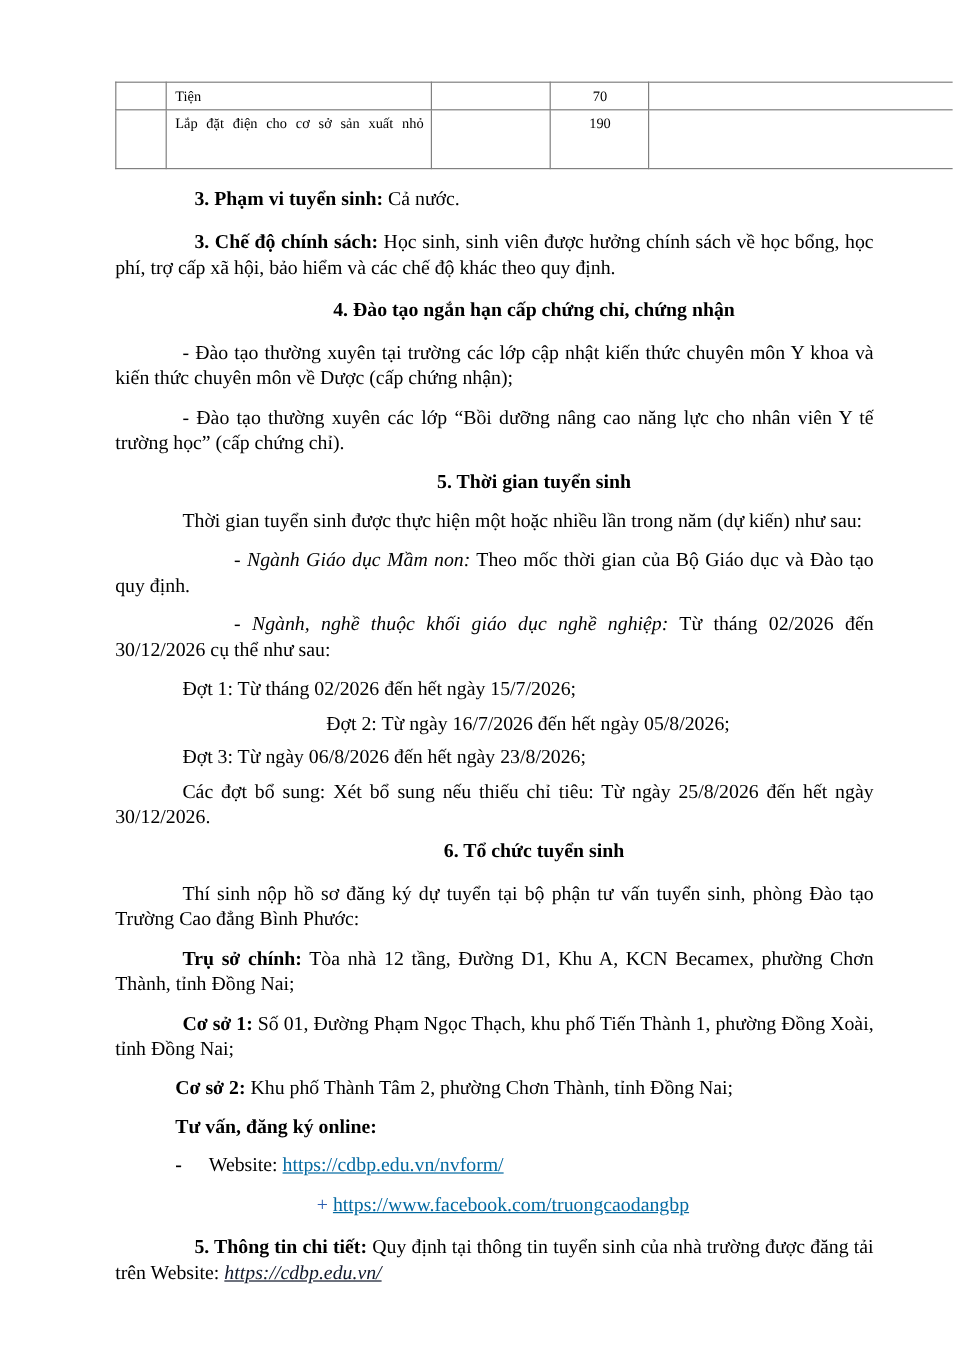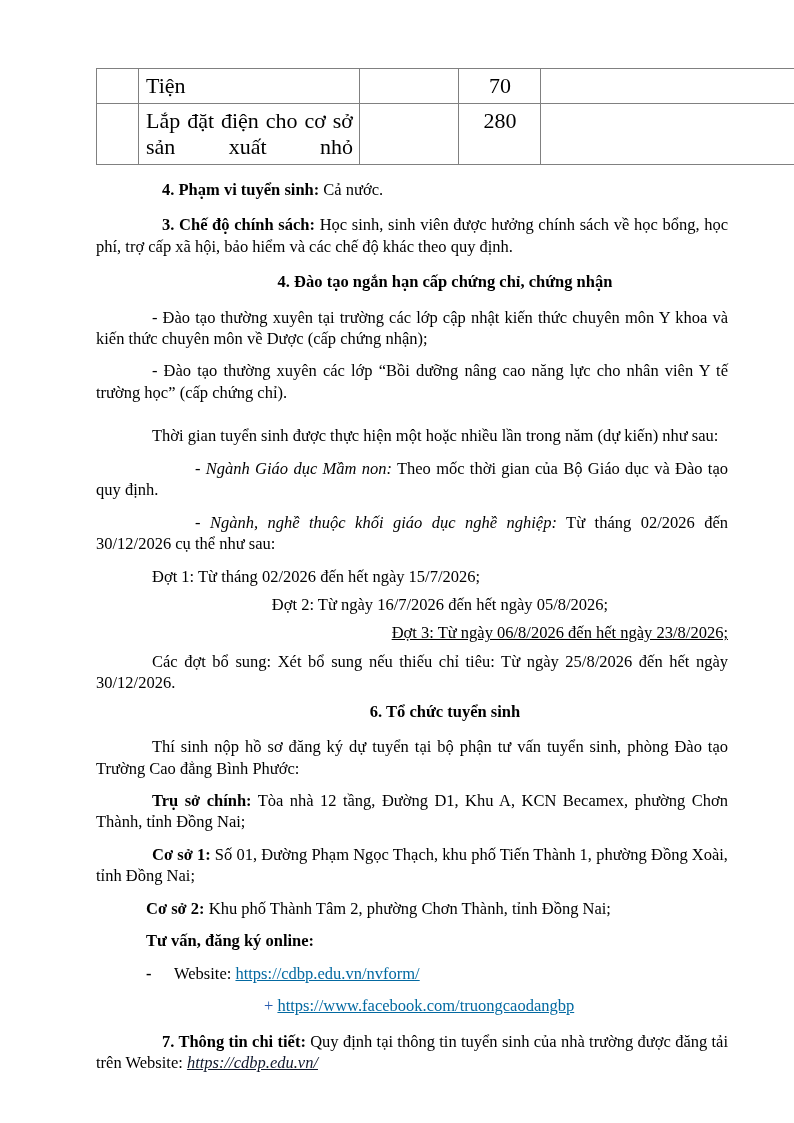--- a/index.html
+++ b/index.html
@@ -29,21 +29,21 @@
   table.spec-table {
     border-collapse: collapse;
     width: 632px;
     table-layout: fixed;
     margin: 0 0 0 0;
   }
   table.spec-table td {
     border: 1px solid #808080;
     padding: 4px 6px 4px 7px;
     vertical-align: top;
-    font-size: 22px;
+    font-size: 12px;
     line-height: 1.18;
     margin-left: 16px;
   }
   td.c-idx   { width: 28px;  }
   td.c-name  { width: 207px; text-align: justify; text-align-last: justify; }
   td.c-name.single { text-align: left; text-align-last: left; }
   td.c-mid   { width: 85px;  }
   td.c-qty   { width: 68px;  text-align: center; }
   td.c-note  { width: 244px; }
   td.tall    { height: 40px; }
@@ -113,68 +113,69 @@
           <td class="c-idx"></td>
           <td class="c-name single">Tiện</td>
           <td class="c-mid"></td>
           <td class="c-qty">70</td>
           <td class="c-note"></td>
         </tr>
         <tr>
           <td class="c-idx tall"></td>
           <td class="c-name tall">Lắp đặt điện cho cơ sở sản xuất nhỏ</td>
           <td class="c-mid tall"></td>
-          <td class="c-qty tall qty-bottom">280</td>
+          <td class="c-qty tall qty-bottom">190</td>
           <td class="c-note tall"></td>
         </tr>
       </tbody>
     </table>
 
     <div class="gap-md"></div>
 
-    <p class="ind-head"><b>4. Phạm vi tuyển sinh:</b><span> Cả nước.</span></p>
+    <p class="ind-head"><b>3. Phạm vi tuyển sinh:</b><span> Cả nước.</span></p>
 
     <div class="gap-md"></div>
 
     <p class="ind-head"><b>3. Chế độ chính sách:</b><span> Học sinh, sinh viên được hưởng chính sách về học bổng, học phí, trợ cấp xã hội, bảo hiểm và các chế độ khác theo quy định.</span></p>
 
     <div class="gap-md"></div>
 
     <p class="heading">4. Đào tạo ngắn hạn cấp chứng chỉ, chứng nhận</p>
 
     <div class="gap-md"></div>
 
     <p class="ind-1">- Đào tạo thường xuyên tại trường các lớp cập nhật kiến thức chuyên môn Y khoa và kiến thức chuyên môn về Dược (cấp chứng nhận);</p>
 
     <div class="gap-sm"></div>
 
     <p class="ind-1">- Đào tạo thường xuyên các lớp “Bồi dưỡng nâng cao năng lực cho nhân viên Y tế trường học” (cấp chứng chỉ).</p>
 
     <div class="gap-sm"></div>
 
+    <p class="heading">5. Thời gian tuyển sinh</p>
 
     <div class="gap-sm"></div>
 
     <p class="ind-1">Thời gian tuyển sinh được thực hiện một hoặc nhiều lần trong năm (dự kiến) như sau:</p>
 
     <div class="gap-sm"></div>
 
     <p class="ind-1"><i>- Ngành Giáo dục Mầm non:</i><span> Theo mốc thời gian của Bộ Giáo dục và Đào tạo quy định.</span></p>
 
     <div class="gap-sm"></div>
 
     <p class="ind-1"><i>- Ngành, nghề thuộc khối giáo dục nghề nghiệp:</i><span> Từ tháng 02/2026 đến 30/12/2026 cụ thể như sau:</span></p>
 
     <div class="gap-sm"></div>
 
     <p class="ind-1" style="text-align:left;">Đợt 1: Từ tháng 02/2026 đến hết ngày 15/7/2026;</p>
     <div class="gap-xs"></div>
     <p class="ind-1" style="text-align:center;">Đợt 2: Từ ngày 16/7/2026 đến hết ngày 05/8/2026;</p>
     <div class="gap-xs"></div>
-    <p class="ind-1" style="text-align:right;text-decoration:underline;">Đợt 3: Từ ngày 06/8/2026 đến hết ngày 23/8/2026;</p>
+    <p class="ind-1" style="text-align:left;">Đợt 3: Từ ngày 06/8/2026 đến hết ngày 23/8/2026;</p>
     <div class="gap-xs"></div>
     <p class="ind-1">Các đợt bổ sung: Xét bổ sung nếu thiếu chỉ tiêu: Từ ngày 25/8/2026 đến hết ngày 30/12/2026.</p>
 
     <div class="gap-xs"></div>
 
     <p class="heading">6. Tổ chức tuyển sinh</p>
 
     <div class="gap-md"></div>
 
     <p class="ind-1">Thí sinh  nộp hồ sơ đăng ký dự tuyển tại bộ phận tư vấn tuyển sinh, phòng Đào tạo Trường Cao đẳng Bình Phước:</p>
@@ -203,16 +204,16 @@
         <a class="link" href="#">https://cdbp.edu.vn/nvform/</a>
       </li>
       <li style="margin-top:11px; padding-left:168px;">
         <span class="plus">+</span>
         <a class="link" href="#">https://www.facebook.com/truongcaodangbp</a>
       </li>
     </ul>
 
     <div class="gap-md"></div>
 
-    <p class="ind-head"><b>7. Thông tin chi tiết:</b><span> Quy định tại thông tin tuyển sinh của nhà trường được đăng tải trên Website: </span><a class="link-italic" href="#">https://cdbp.edu.vn/</a></p>
+    <p class="ind-head"><b>5. Thông tin chi tiết:</b><span> Quy định tại thông tin tuyển sinh của nhà trường được đăng tải trên Website: </span><a class="link-italic" href="#">https://cdbp.edu.vn/</a></p>
 
   </div>
 </div>
 
 </body></html>

